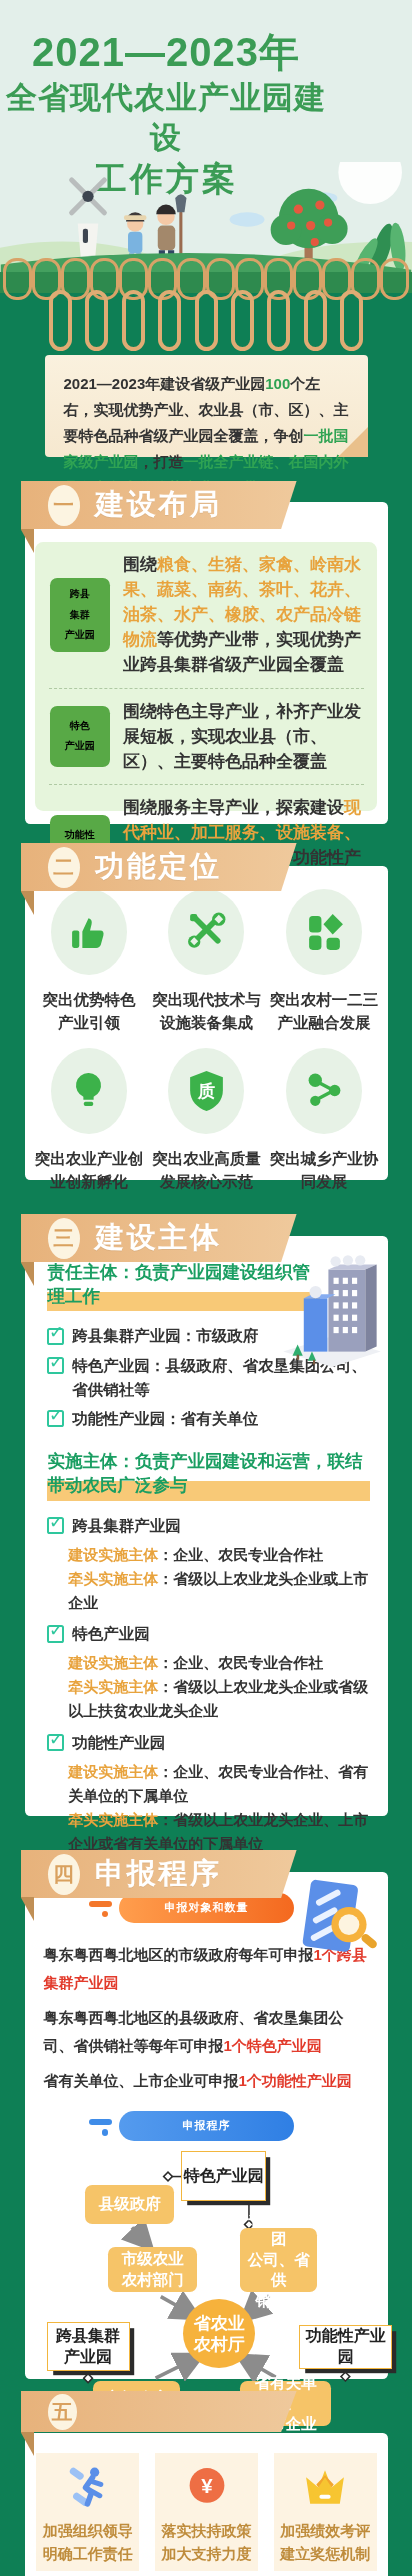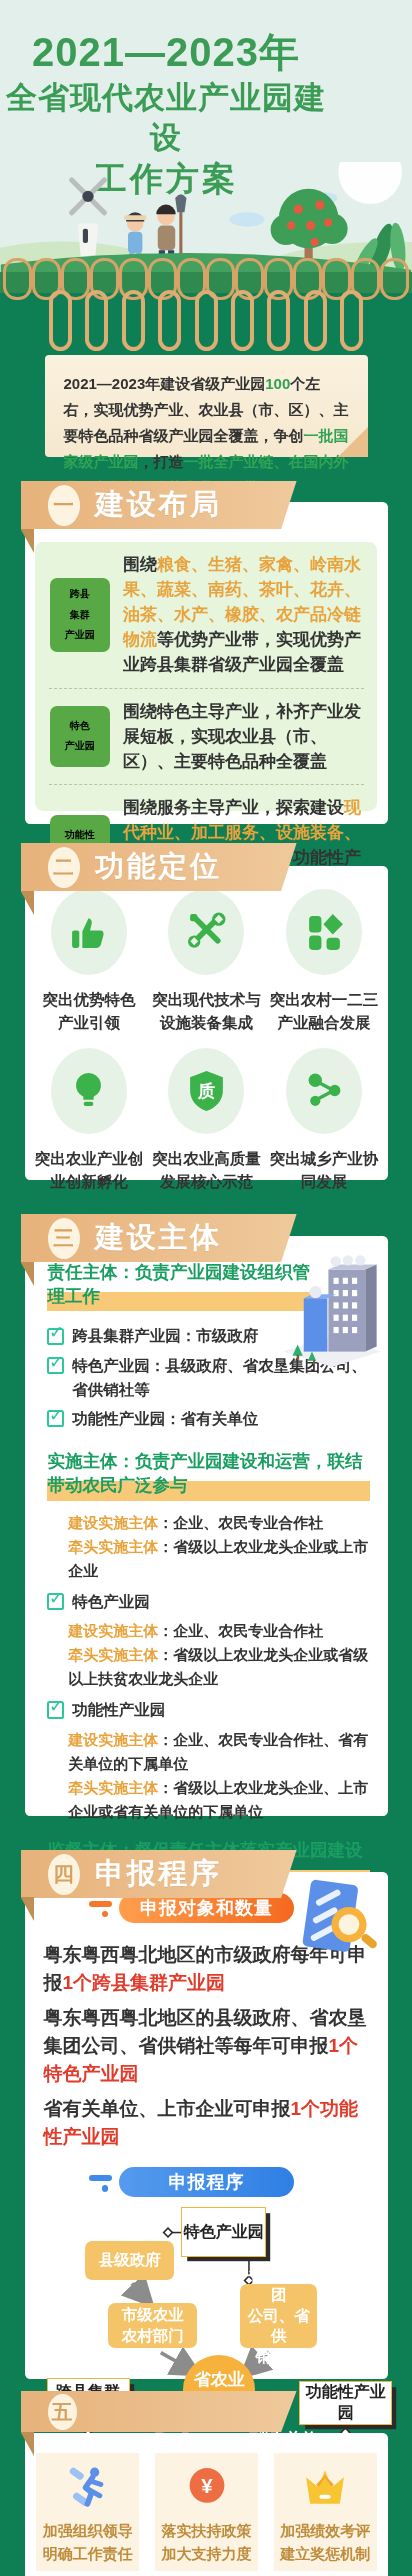--- a/index.html
+++ b/index.html
@@ -48,29 +48,29 @@
   .hl{display:inline-block;font-size:17.5px;font-weight:900;color:#1A9E62;background:linear-gradient(transparent 62%,#F8C977 62%);padding:0 4.1px 3.1px 1px;line-height:24px;}
   .chk{display:flex;gap:8.2px;align-items:flex-start;margin:5.2px 0;}
   .chk .box{flex:0 0 13.4px;width:13.4px;height:13.4px;border:2.1px solid #2EC79D;border-radius:2.6px;margin-top:3.1px;position:relative;}
   .chk .box:after{content:"✓";position:absolute;left:0.5px;top:-7.2px;color:#2EC79D;font-size:17.5px;font-weight:900;}
   .chk .txt{font-size:15.5px;line-height:24px;font-weight:700;color:#333;}
   .grp{margin:2.1px 0 7.2px 21.6px;}
   .grp-line{font-size:15px;line-height:24px;font-weight:700;}
   .building-art,.book-art{position:absolute;}
   
   .s4-body{padding:20.6px 11.3px 0 11.3px;}
-  .pill{height:30px;width:175px;margin:0 auto;border-radius:15px;color:#fff;font-size:18px;font-weight:900;letter-spacing:1px;
+  .pill{height:30px;width:175px;margin:0 auto;border-radius:15px;color:#fff;font-size:11px;font-weight:900;letter-spacing:1px;
         display:flex;align-items:center;justify-content:center;position:relative;}
   .pill.orange{background:linear-gradient(90deg,#FF9E4D,#F4691F);}
   .pill.blue{background:linear-gradient(90deg,#559BEE,#2F7FE4);}
   .pill .deco1{position:absolute;left:-30px;top:8.2px;width:23px;height:6.2px;border-radius:3.1px;}
   .pill .deco2{position:absolute;left:-17.5px;top:18.5px;width:6.2px;height:6.2px;border-radius:3.1px;}
   .pill.orange .deco1,.pill.orange .deco2{background:#F4772B;}
   .pill.blue .deco1,.pill.blue .deco2{background:#3F8CE8;}
-  .s4-p{font-size:19px;line-height:28px;font-weight:700;margin:7.2px 7.2px;}
+  .s4-p{font-size:15px;line-height:28px;font-weight:700;margin:7.2px 7.2px;}
   .flow{position:relative;width:363px;height:289px;margin-top:5.2px;}
   .fnode{position:absolute;box-sizing:border-box;display:flex;align-items:center;justify-content:center;text-align:center;white-space:pre-line;}
   .fyellow{background:#F6C468;border-radius:7.2px;color:#fff;font-size:15.5px;font-weight:800;line-height:20.6px;}
   .fwhite{background:#fff;border:1.5px solid #F2B63E;color:#222;font-size:16px;font-weight:800;line-height:20.6px;box-shadow:5.2px 5.2px 0 -1px #2B2B2B;}
   .fellipse{background:#F6B23C;border-radius:50%;color:#fff;font-size:17px;font-weight:800;line-height:21px;}
   
   .s5-grid{display:flex;justify-content:space-between;padding:19.6px 11.3px 0 11.3px;}
   .s5-panel{width:103px;height:118px;background:#FDF3E2;display:flex;flex-direction:column;align-items:center;justify-content:flex-start;padding-top:11.3px;box-sizing:border-box;}
   .s5-label{margin-top:9.3px;font-size:15px;line-height:23px;font-weight:800;color:#BF8C3C;text-align:center;white-space:pre-line;}
 </style>
@@ -335,20 +335,24 @@
           <span class="txt">特色产业园：县级政府、省农垦集团公司、省供销社等</span>
         </div>
       <div class="chk">
           <span class="box"></span>
           <span class="txt">功能性产业园：省有关单位</span>
         </div>
       <div style="height:13.4px;"></div>
       <div class="hl">实施主体：负责产业园建设和运营，联结带动农民广泛参与</div>
       <div style="height:8.2px;"></div>
 
+      <div class="chk">
+          <span class="box"></span>
+          <span class="txt">跨县集群产业园</span>
+        </div>
       <div class="grp">
         <div class="grp-line"><span class="seg-o">建设实施主体</span><span class="seg-d">：企业、农民专业合作社</span></div>
         <div class="grp-line"><span class="seg-o">牵头实施主体</span><span class="seg-d">：省级以上农业龙头企业或上市企业</span></div>
       </div>
       <div class="chk">
           <span class="box"></span>
           <span class="txt">特色产业园</span>
         </div>
       <div class="grp">
         <div class="grp-line"><span class="seg-o">建设实施主体</span><span class="seg-d">：企业、农民专业合作社</span></div>

